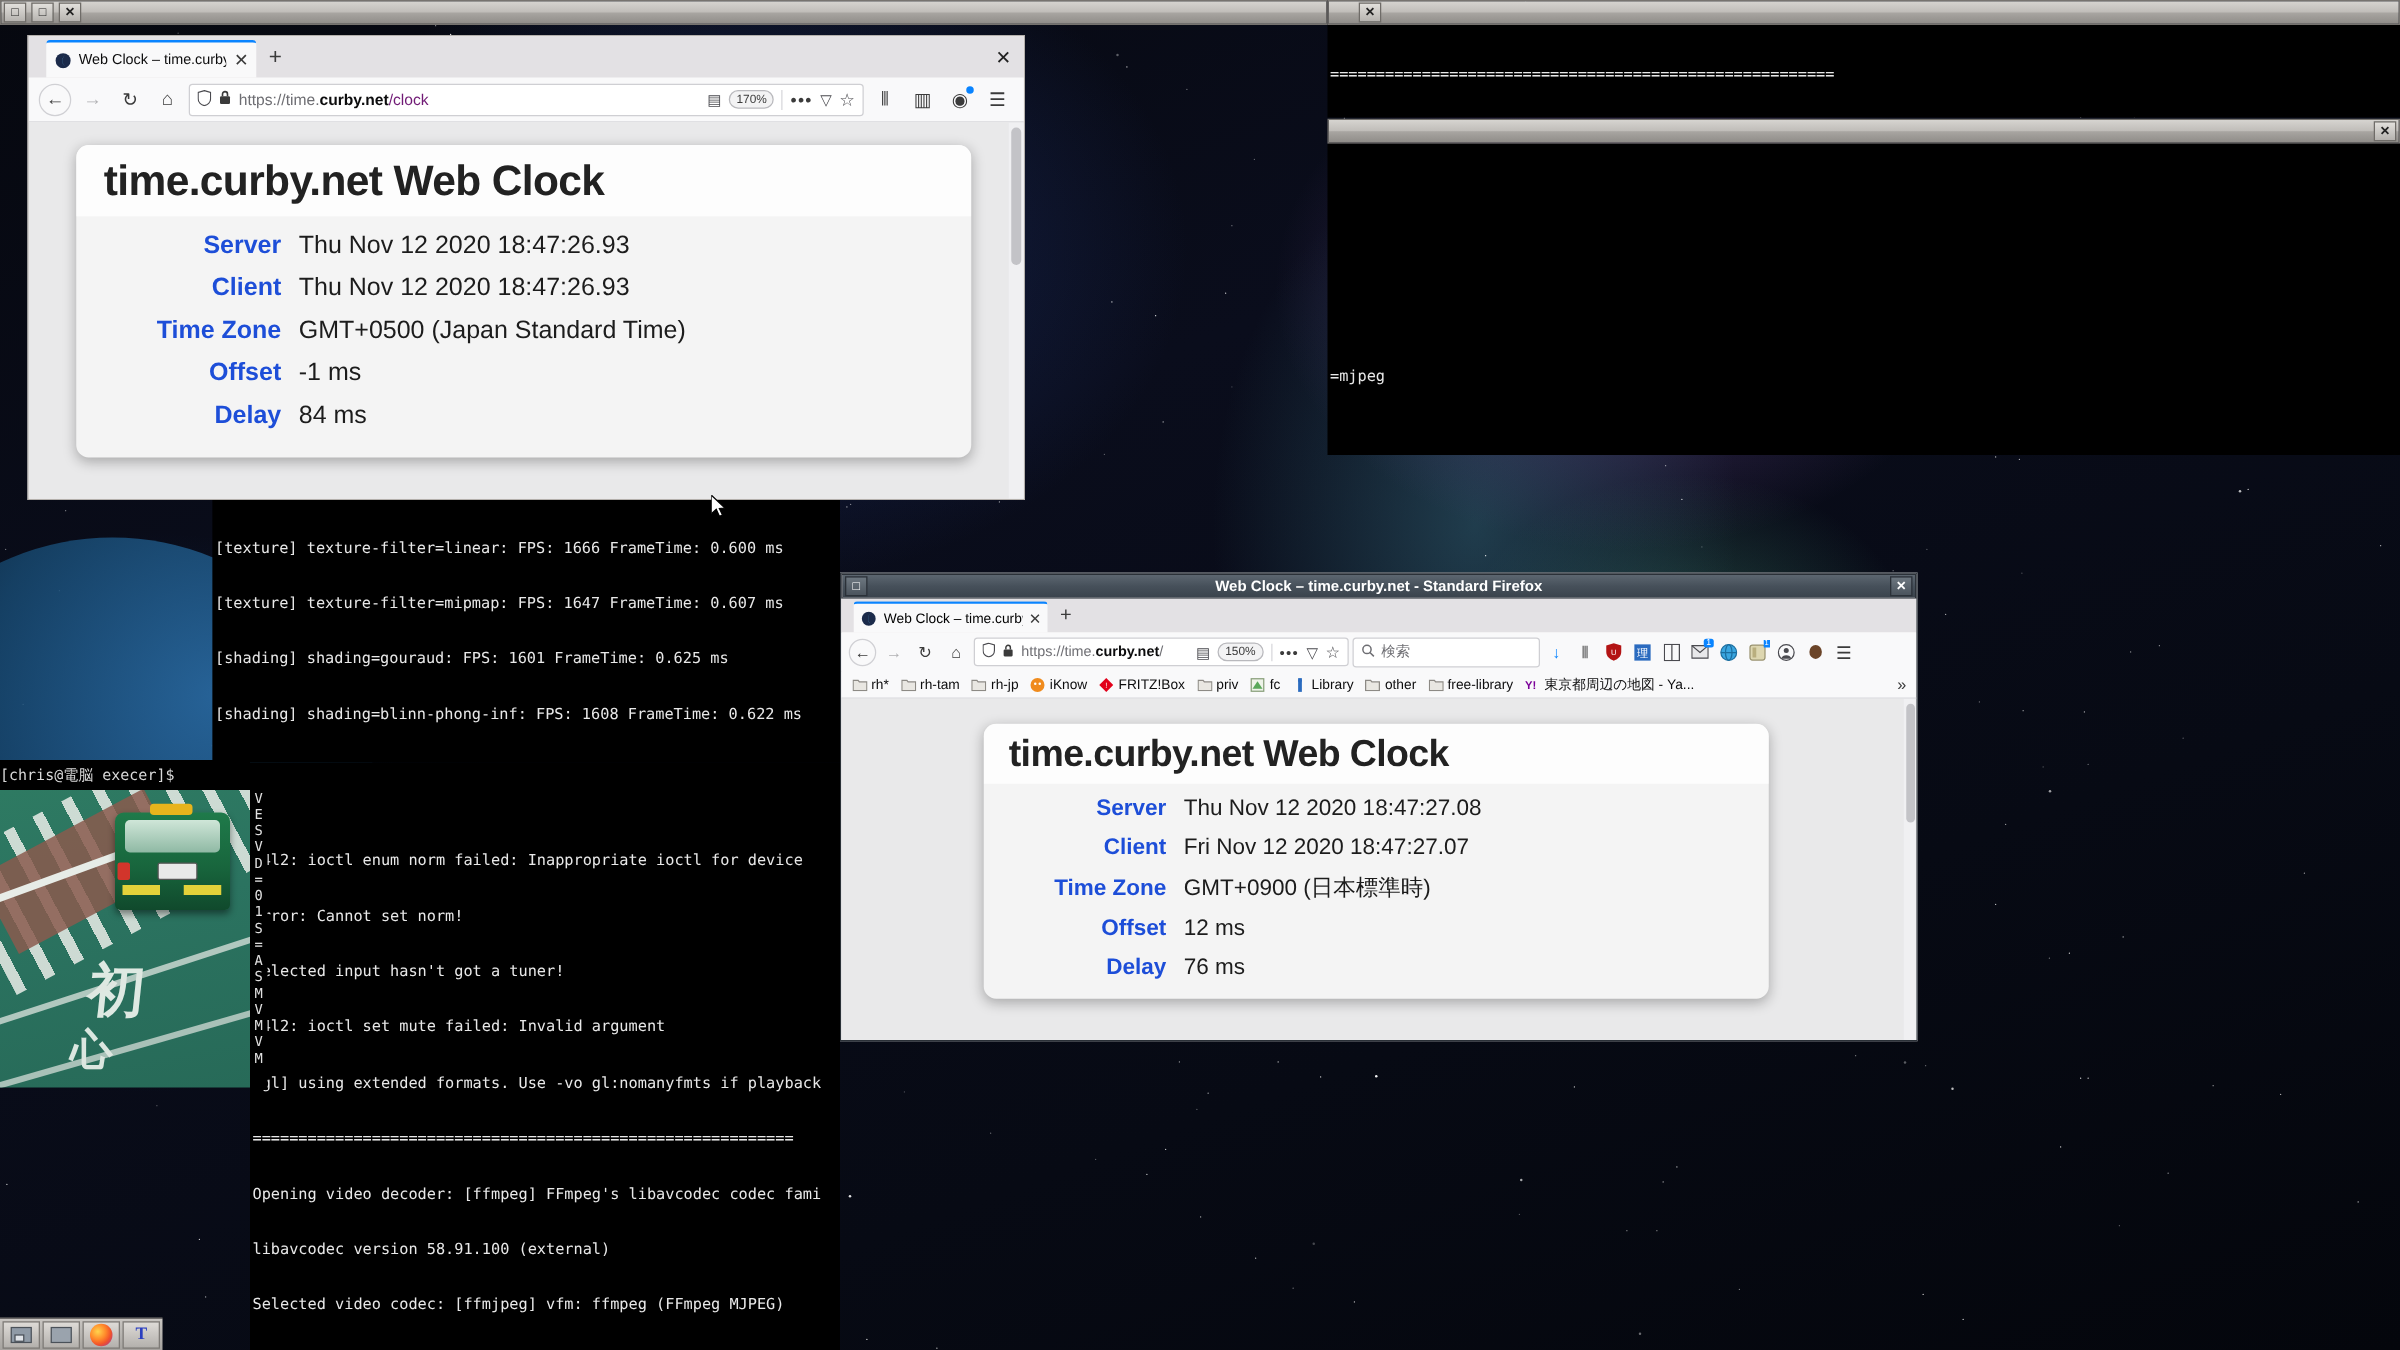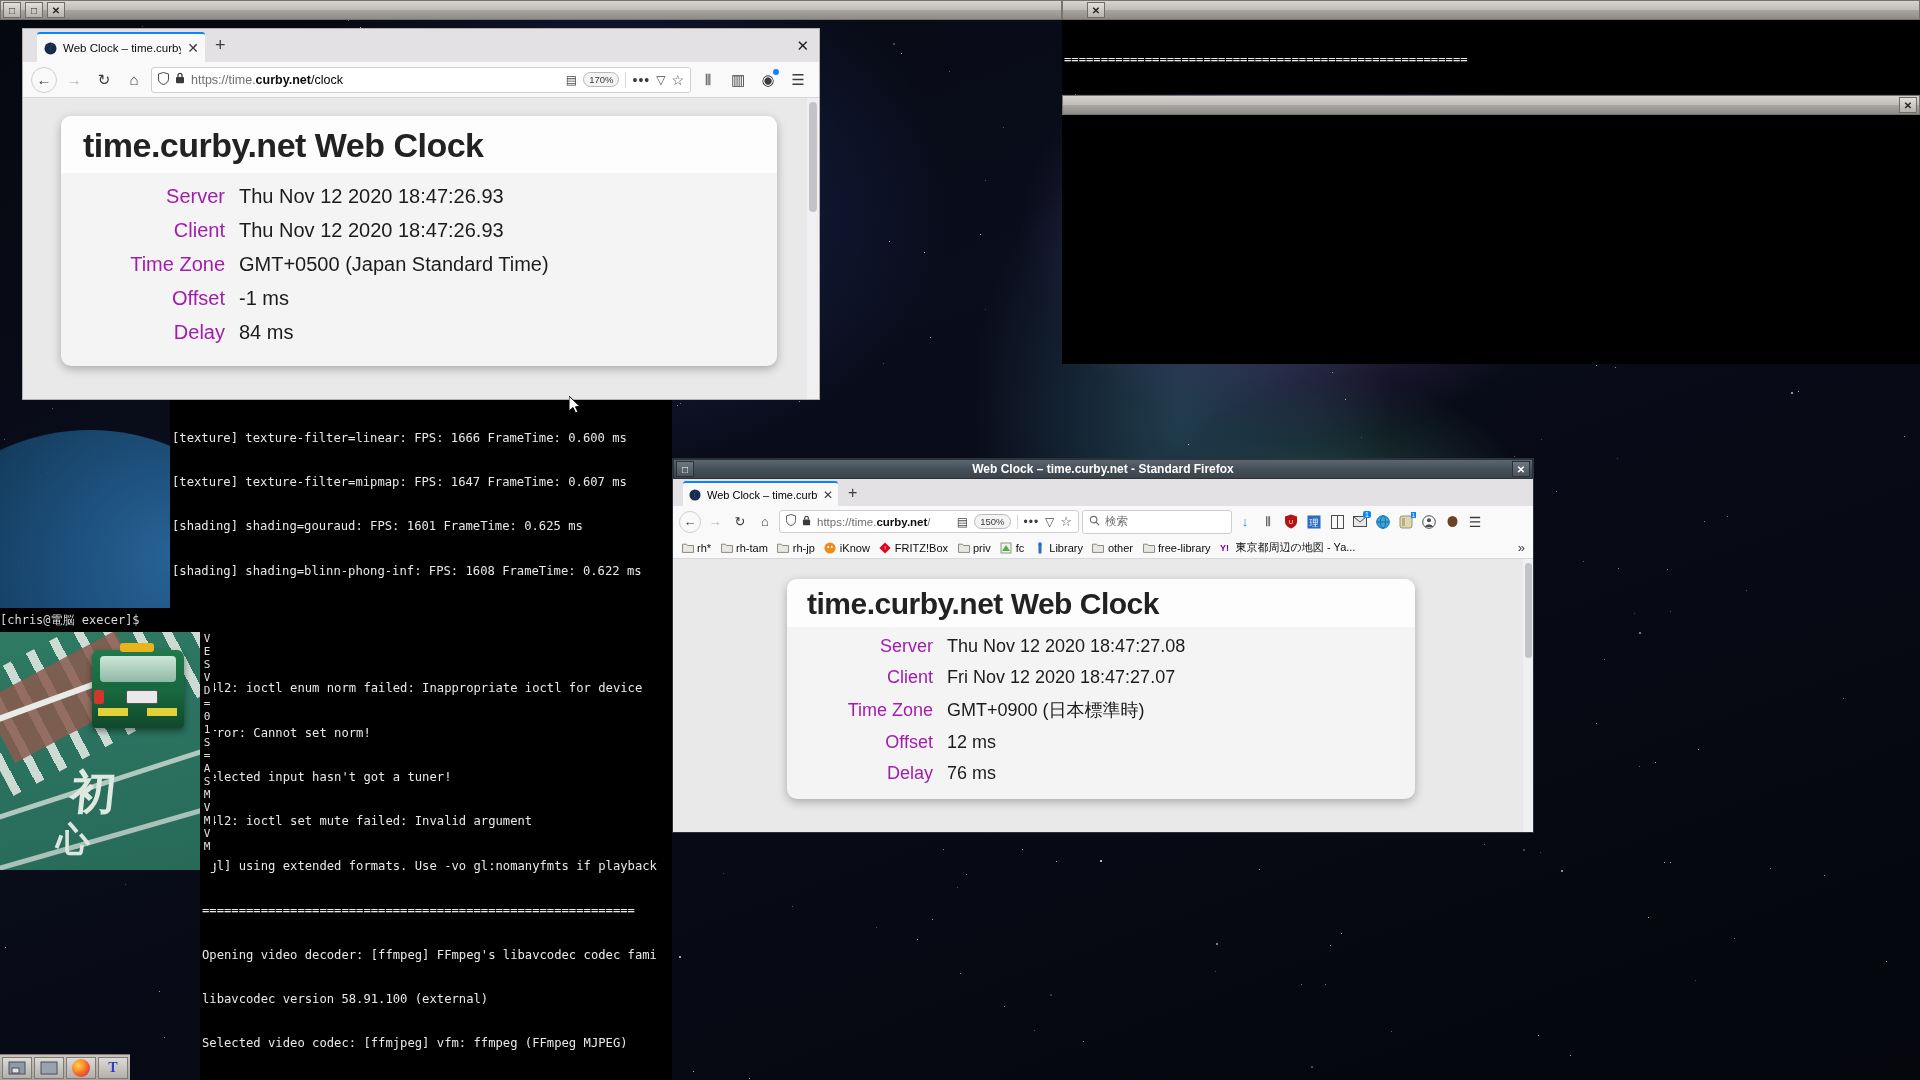--- a/index.html
+++ b/index.html
@@ -109,21 +109,21 @@
     border-radius: 10px;
     box-shadow: 0 3px 10px rgba(0,0,0,.28);
     overflow:hidden;
   }
   .clockcard .cc-head {
     background:#fdfdfd; padding: 10px 22px 8px 22px;
   }
   .cc-title { font-weight: bold; color:#222; letter-spacing:-0.5px; }
   .cc-body { padding: 6px 18px 16px 0; }
   .cc-row { display:flex; align-items:baseline; }
-  .cc-label { text-align:right; color:#a21caf; font-weight:normal; padding-right: 14px; }
+  .cc-label { text-align:right; color:#1d4ed8; font-weight:bold; padding-right: 14px; }
   .cc-val { color:#1c1c1c; }
 
   
   .vscroll { position:absolute; right:0; top:0; width: 12px; height:100%; background:#f0f0f2; }
   .vthumb  { position:absolute; left:2px; top:4px; width:8px; border-radius:4px; background:#c3c3c7; }
 
   
   #ff2 { left: 672px; top: 458px; width: 862px; height: 375px; }
   .ff2-tabstrip { height: 27px; background:#e3e1e4; display:flex; align-items:flex-end; padding-left: 10px; }
   .ff2-tab { height:25px; width:155px; background:#f9f9fa; border-top:2px solid #0a84ff;
@@ -460,20 +460,21 @@
 
   <div class="win" style="left:1062px;top:95px;width:858px;height:270px;">
     <div class="titlebar">
       <div class="tb-title"></div>
       <div class="tb-btn">
         <span>✕</span>
       </div>
     </div>
     <div class="term" style="height:249px;">
       <div style="height:118px;"></div>
+      <div>=mjpeg</div>
     </div>
   </div>
 
   <div class="win" style="left:170px;top:400px;width:502px;height:210px;background:#000;overflow:hidden;">
     <div class="term" style="height:100%;padding-top:1px;">
       <div>[texture] texture-filter=linear: FPS: 1666 FrameTime: 0.600 ms</div>
       <div>[texture] texture-filter=mipmap: FPS: 1647 FrameTime: 0.607 ms</div>
       <div>[shading] shading=gouraud: FPS: 1601 FrameTime: 0.625 ms</div>
       <div>[shading] shading=blinn-phong-inf: FPS: 1608 FrameTime: 0.622 ms</div>
       <div>=======================================================</div>
@@ -595,21 +596,21 @@
             <svg width="11" height="13" viewBox="0 0 11 13">
                 <path d="M5.5 0.5 10.5 2v5c0 3-2.5 5-5 5.5C3 12 0.5 10 0.5 7V2z" fill="none" stroke="#4a4a4f"></path>
               </svg>
           </span>
           <span class="u-ico">
             <svg width="10" height="12" viewBox="0 0 10 12">
               <rect x="1" y="5" width="8" height="6.2" rx="1" fill="#3b3b3b"></rect>
               <path d="M3 5V3.3a2 2 0 0 1 4 0V5" fill="none" stroke="#3b3b3b" stroke-width="1.3"></path>
             </svg>
           </span>
-          <span class="url-text"><span style="color:#6e6e73;">https://time.</span><span style="color:#0c0c0d;font-weight:600;">curby.net</span><span style="color:#000000;">/clock</span></span>
+          <span class="url-text"><span style="color:#6e6e73;">https://time.</span><span style="color:#0c0c0d;font-weight:600;">curby.net</span><span style="color:#701a75;">/clock</span></span>
           <span class="u-ico">▤</span>
           <span class="zoombadge">170%</span>
           <span style="width:1px;height:16px;background:#d7d7db;display:inline-block;"></span>
           <span class="dotted">•••</span>
           <span class="u-ico">▽</span>
           <span class="u-ico" style="font-size:14px;">☆</span>
         </div>
 
         <span class="nav-ico">⦀</span>
         <span class="nav-ico">▥</span>

